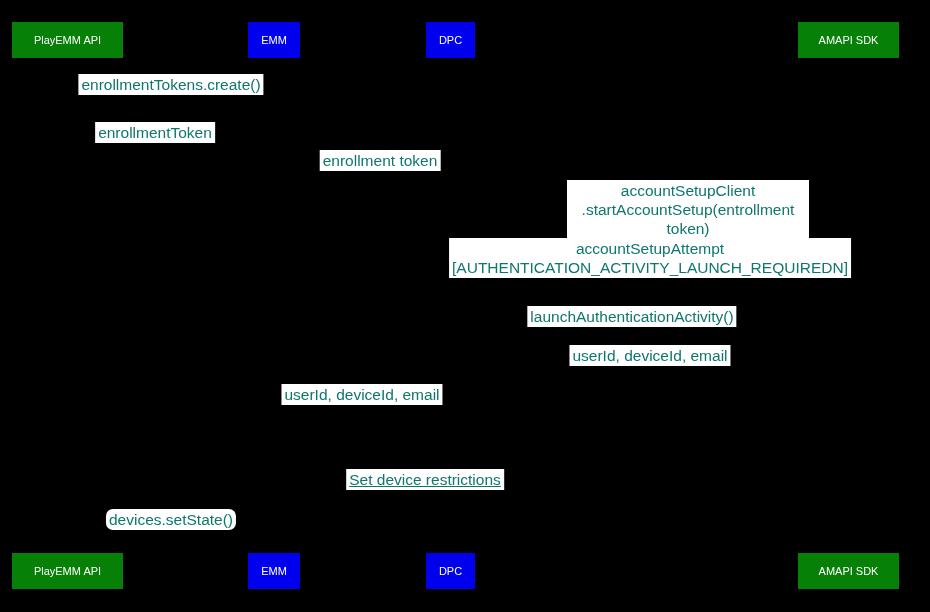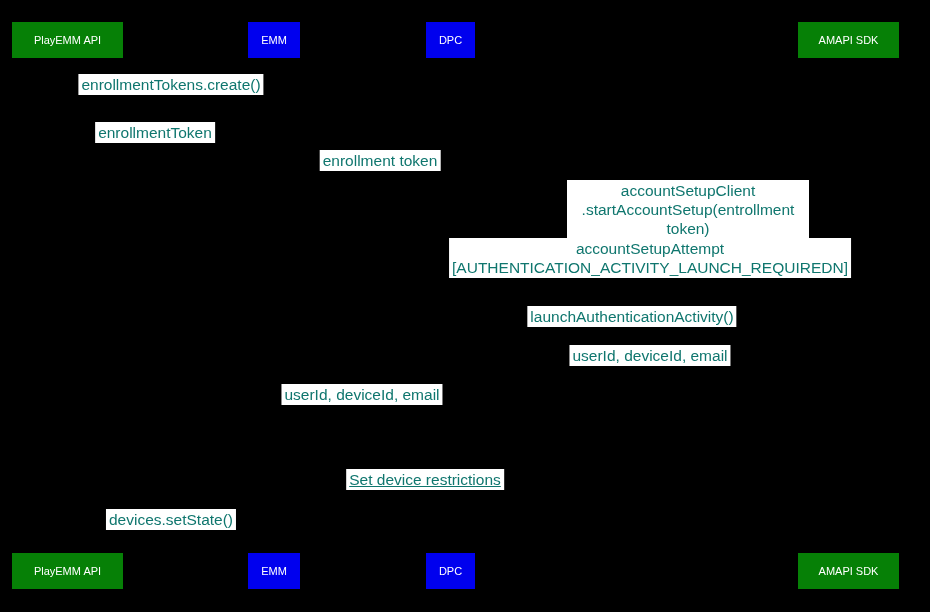--- a/index.html
+++ b/index.html
@@ -52,20 +52,20 @@
   <div class="msg" style="left:155px; top:112px;margin-top:10px;">enrollmentToken</div>
   <div class="msg" style="left:380px; top:150px;">enrollment token</div>
   <div class="msg" style="left:650px; top:180px;margin-left:38px;">accountSetupClient
 .startAccountSetup(entrollment token)</div>
   <div class="msg" style="left:650px; top:238px;">accountSetupAttempt
 [AUTHENTICATION_ACTIVITY_LAUNCH_REQUIREDN]</div>
   <div class="msg" style="left:632px; top:306px;">launchAuthenticationActivity()</div>
   <div class="msg" style="left:650px; top:345px;">userId, deviceId, email</div>
   <div class="msg" style="left:362px; top:384px;">userId, deviceId, email</div>
   <div class="msg" style="left:425px; top:469px;text-decoration:underline;">Set device restrictions</div>
-  <div class="msg" style="left:171px; top:509px;">devices.setState()</div>
+  <div class="msg" style="left:171px; top:509px;border-radius:7px;">devices.setState()</div>
 
   <div class="participant" style="left: 12px; top: 553px; width: 111px; background: rgb(6, 128, 6);">PlayEMM API</div>
   <div class="participant" style="left: 248px; top: 553px; width: 52px; background: rgb(0, 0, 238);">EMM</div>
   <div class="participant" style="left: 426px; top: 553px; width: 49px; background: rgb(0, 0, 238);">DPC</div>
   <div class="participant" style="left: 798px; top: 553px; width: 101px; background: rgb(6, 128, 6);">AMAPI SDK</div>
 
 </div>
 
 </body></html>

